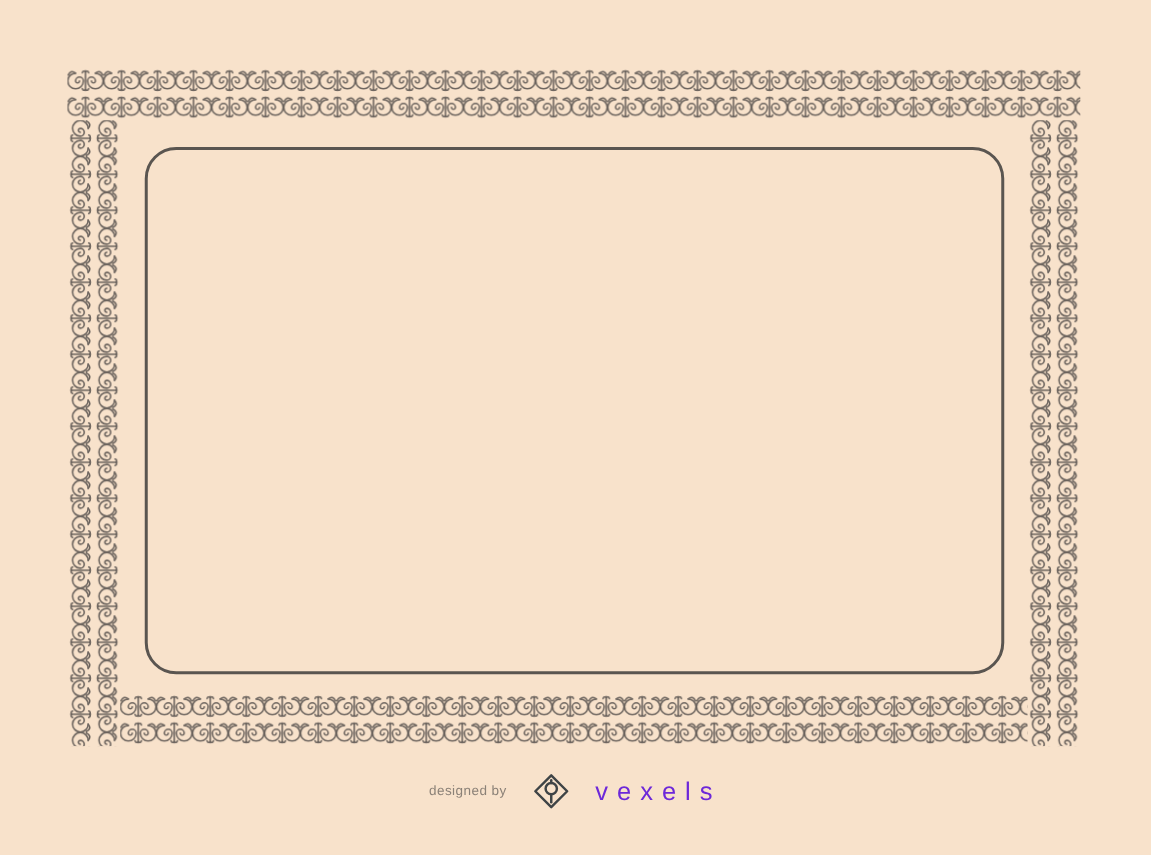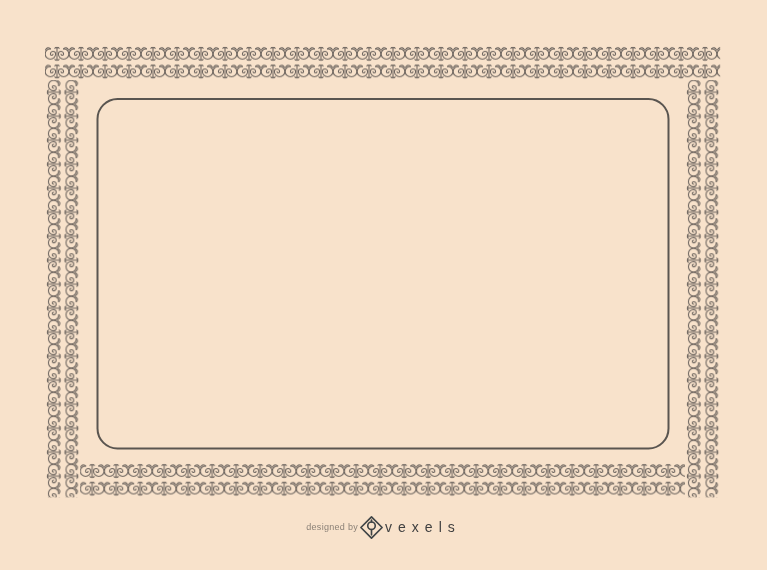--- a/index.html
+++ b/index.html
@@ -6,29 +6,29 @@
   body {
     width: 767px; height: 570px;
     background: #f8e2cb;
     font-family: "Liberation Sans", sans-serif;
     overflow: hidden;
   }
   .stage { position: relative; width: 767px; height: 570px; }
   .frame-svg { position: absolute; left: 0; top: 0; display: block; }
   .credit {
     position: absolute; left: 0; right: 0; top: 510px; height: 34px;
-    display: flex; align-items: center; justify-content: center; gap: 0;
+    display: flex; align-items: center; justify-content: center; gap: 16px;
     user-select: none;
   }
   .designed-by {
     font-size: 9px; color: #8b8177; letter-spacing: 0.3px;
   }
   .vexels-icon { display: block; }
   .brand {
-    font-size: 14px; color: #404040; letter-spacing: 6px;
+    font-size: 17px; color: #6d28d9; letter-spacing: 6px;
     font-weight: 500; line-height: 1;
   }
 </style>
 </head>
 <body>
 
 <div class="stage">
 
   <svg class="frame-svg" width="767" height="570" viewBox="0 0 767 570">
 

